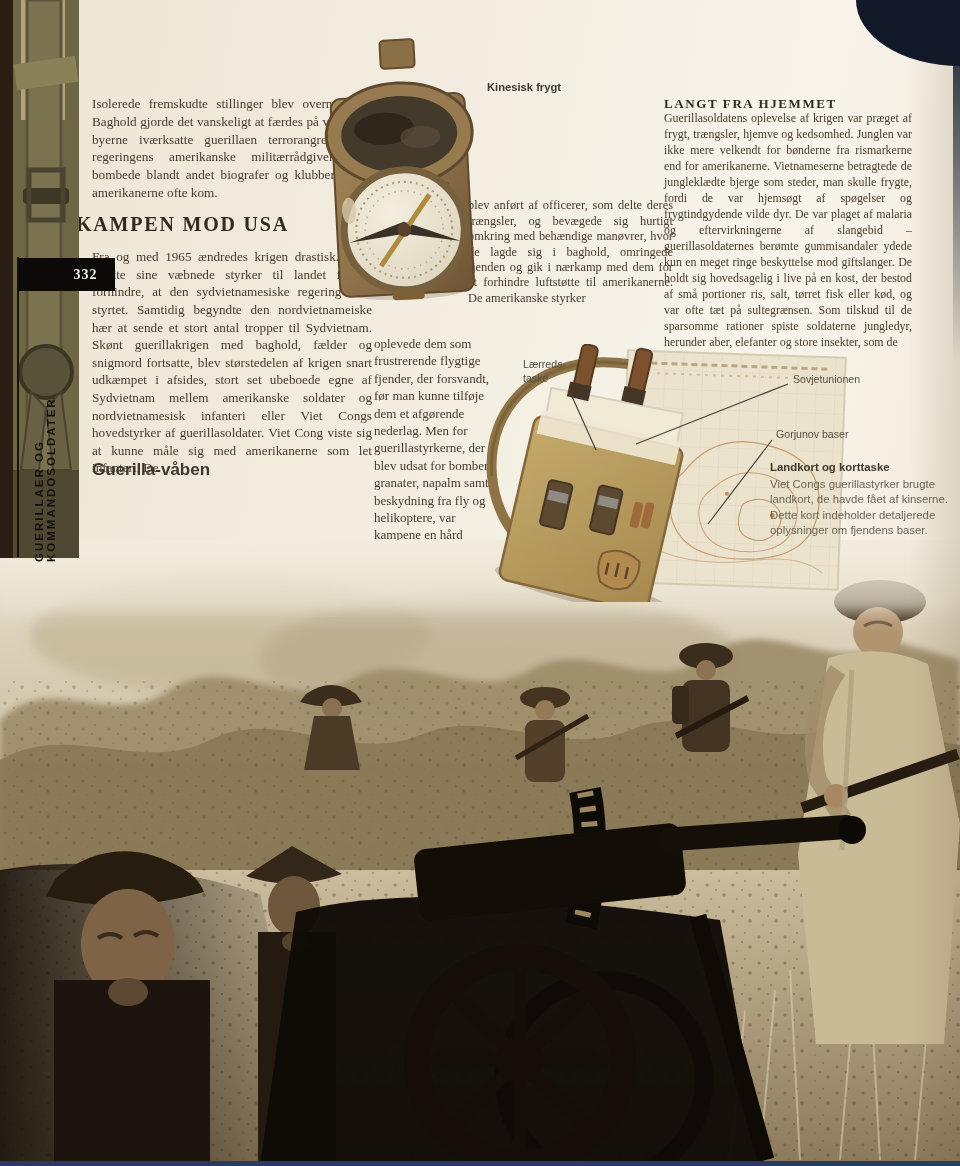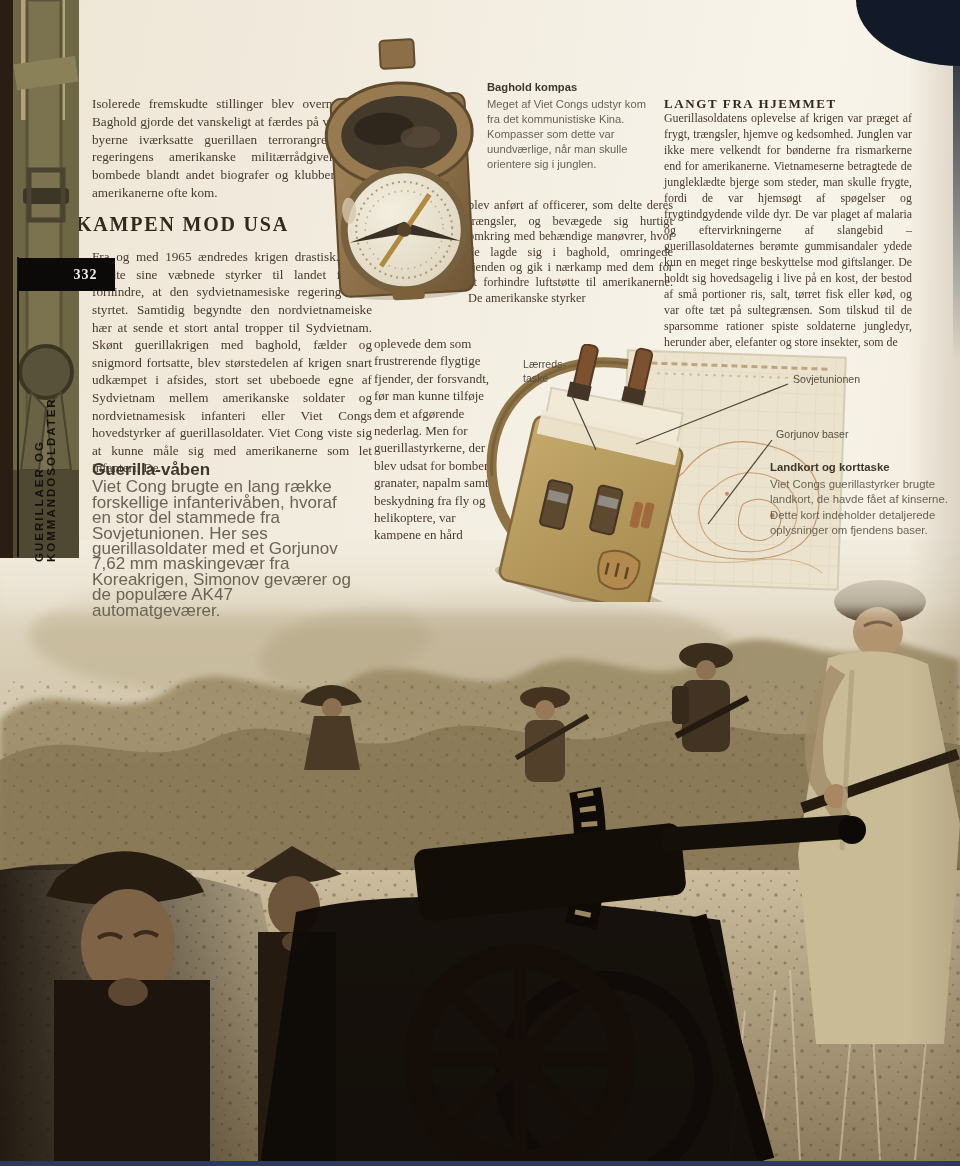--- a/index.html
+++ b/index.html
@@ -98,26 +98,24 @@
     <div class="h-section h-kampen">KAMPEN MOD USA</div>
     <p class="serif col-kampen">Fra og med 1965 ændredes krigen drastisk. USA sendte sine væbnede styrker til landet for at forhindre, at den sydvietnamesiske regering blev styrtet. Samtidig begyndte den nordvietnameiske hær at sende et stort antal tropper til Sydvietnam. Skønt guerillakrigen med baghold, fælder og snigmord fortsatte, blev størstedelen af krigen snart udkæmpet i afsides, stort set ubeboede egne af Sydvietnam mellem amerikanske soldater og nordvietnamesisk infanteri eller Viet Congs hovedstyrker af guerillasoldater. Viet Cong viste sig at kunne måle sig med amerikanerne som let infanteri. De</p>
 
     <p class="serif col-mid1">blev anført af officerer, som delte deres trængsler, og bevægede sig hurtigt omkring med behændige manøvrer, hvor de lagde sig i baghold, omringede fjenden og gik i nærkamp med dem for at forhindre luftstøtte til amerikanerne. De amerikanske styrker</p>
     <p class="serif col-mid2">oplevede dem som frustrerende flygtige fjender, der forsvandt, før man kunne tilføje dem et afgørende nederlag. Men for guerillastyrkerne, der blev udsat for bomber, granater, napalm samt beskydning fra fly og helikoptere, var kampene en hård prøvelse, hvor de led store tab.</p>
 
     <div class="h-section h-langt">LANGT FRA HJEMMET</div>
     <p class="serif col-langt">Guerillasoldatens oplevelse af krigen var præget af frygt, trængsler, hjemve og kedsomhed. Junglen var ikke mere velkendt for bønderne fra rismarkerne end for amerikanerne. Vietnameserne betragtede de jungleklædte bjerge som steder, man skulle frygte, fordi de var hjemsøgt af spøgelser og frygtindgydende vilde dyr. De var plaget af malaria og eftervirkningerne af slangebid – guerillasoldaternes berømte gummisandaler ydede kun en meget ringe beskyttelse mod giftslanger. De holdt sig hovedsagelig i live på en kost, der bestod af små portioner ris, salt, tørret fisk eller kød, og var ofte tæt på sultegrænsen. Som tilskud til de sparsomme rationer spiste soldaterne jungledyr, herunder aber, elefanter og store insekter, som de</p>
 
     <div class="caption cap-kompas">
-      <b>Baghold kompas</b>
-      <span>Meget af Viet Congs udstyr kom fra det kommunistiske Kina. Kompasser som dette var uundværlige, når man skulle orientere sig i junglen.</span>
+      <b>Kinesisk frygt</b>
     </div>
     <div class="caption cap-vaaben">
       <b>Guerilla-våben</b>
-      <span>Viet Cong brugte en lang række forskellige infanterivåben, hvoraf en stor del stammede fra Sovjetunionen. Her ses guerillasoldater med et Gorjunov 7,62 mm maskingevær fra Koreakrigen, Simonov geværer og de populære AK47 automatgeværer.</span>
     </div>
     <div class="caption cap-landkort">
       <b>Landkort og korttaske</b>
       <span>Viet Congs guerillastyrker brugte landkort, de havde fået af kinserne. Dette kort indeholder detaljerede oplysninger om fjendens baser.</span>
     </div>
 
     <div class="maplabel lbl-taske">Lærreds-taske</div>
     <div class="maplabel lbl-transport">Sovjetunionen</div>
     <div class="maplabel lbl-baser">Gorjunov baser</div>
 

